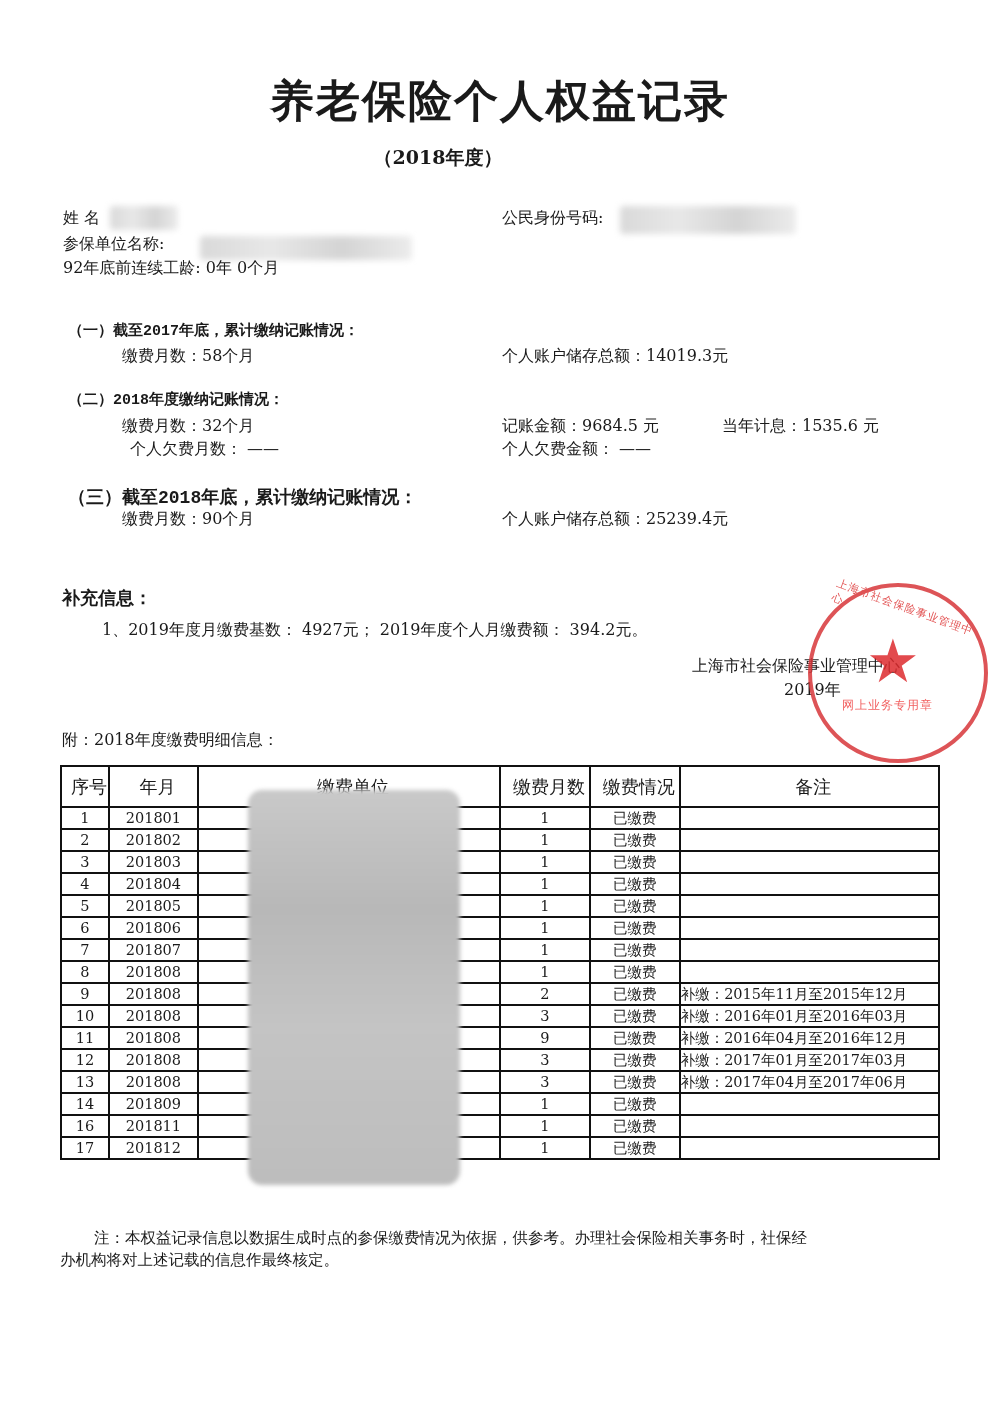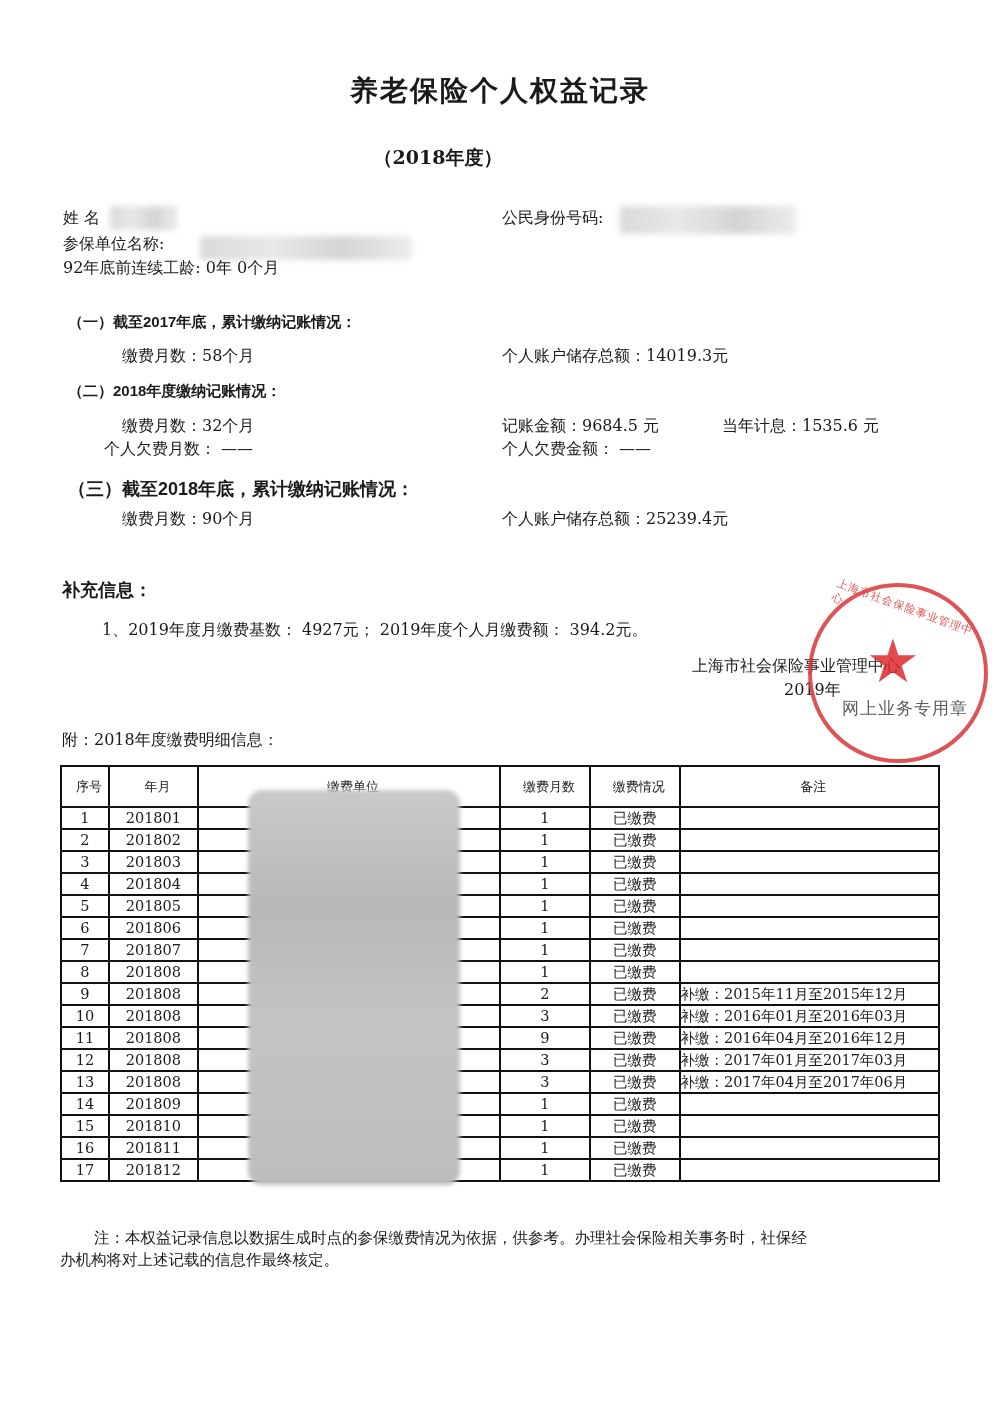--- a/index.html
+++ b/index.html
@@ -1,31 +1,31 @@
 <!DOCTYPE html>
 <html><head>
 <meta charset="utf-8">
 <style>
   html,body{margin:0;padding:0;background:#fff;}
   body{width:1000px;height:1415px;position:relative;overflow:hidden;font-family:"DejaVu Serif","Liberation Serif",serif;color:#1a1a1a;}
   .abs{position:absolute;white-space:nowrap;}
-  .title{left:0;width:1000px;top:72px;text-align:center;font-family:"DejaVu Sans","Liberation Sans",sans-serif;font-weight:bold;font-size:28px;letter-spacing:2px;}
+  .title{left:0;width:1000px;top:72px;text-align:center;font-family:"DejaVu Sans","Liberation Sans",sans-serif;font-weight:bold;font-size:44px;letter-spacing:2px;}
   .subtitle{left:0;width:876px;top:145px;text-align:center;font-size:19px;font-weight:bold;}
   .t16{font-size:16px;}
-  .bold{font-weight:bold;font-family:Liberation Sans, sans-serif;}
+  .bold{font-weight:bold;font-family:Liberation Mono, monospace;margin-top:8px;}
   .blur{position:absolute;background:linear-gradient(90deg,#d9d9d9,#e8e8e8,#d4d4d4,#ececec);filter:blur(3px);border-radius:4px;}
   table.detail{position:absolute;left:60px;top:765px;border-collapse:collapse;width:880px;font-size:14.5px;}
   table.detail th,table.detail td{border:2px solid #111;padding:0;text-align:center;height:20px;line-height:20px;}
-  table.detail th{height:39px;font-weight:normal;font-family:Liberation Sans, sans-serif;font-size:13px;padding-left:8px;}
+  table.detail th{height:39px;font-weight:normal;font-family:Liberation Sans, sans-serif;font-size:18px;padding-left:8px;}
   table.detail td.note{text-align:left;padding-left:0;}
   .redact{position:absolute;left:248px;top:790px;width:212px;height:395px;background:linear-gradient(180deg,#c9c9c9 0%,#b8b8b8 30%,#c4c4c4 60%,#bdbdbd 100%);border-radius:14px;filter:blur(2px);}
   .stamp{position:absolute;left:808px;top:583px;width:172px;height:172px;border:4px solid #d8373a;border-radius:50%;opacity:0.85;}
   .stamp-star{position:absolute;left:54px;top:44px;font-size:60px;color:#dd2b2e;line-height:1;}
   .stamp-top{position:absolute;left:18px;top:14px;font-size:16px;color:#d33;transform:rotate(20deg);letter-spacing:1px;}
-  .stamp-bottom{position:absolute;left:30px;top:110px;font-size:17px;color:#404040;letter-spacing:1px;}
+  .stamp-bottom{position:absolute;left:30px;top:110px;font-size:12px;color:#ef4444;letter-spacing:1px;}
 </style>
 </head>
 <body>
 
 <div class="abs title">养老保险个人权益记录</div>
 <div class="abs subtitle">（2018年度）</div>
 
 <div class="abs t16" style="left:63px;top:208px;">姓  名</div>
 <div class="blur" style="left:110px;top:206px;width:68px;height:24px;"></div>
 <div class="abs t16" style="left:502px;top:208px;">公民身份号码:</div>
@@ -35,21 +35,21 @@
 <div class="abs t16" style="left:63px;top:258px;">92年底前连续工龄: 0年 0个月</div>
 
 <div class="abs t16 bold" style="left:68px;top:313px;font-size:15px;">（一）截至2017年底，累计缴纳记账情况：</div>
 <div class="abs t16" style="left:122px;top:346px;">缴费月数：58个月</div>
 <div class="abs t16" style="left:502px;top:346px;">个人账户储存总额：14019.3元</div>
 
 <div class="abs t16 bold" style="left:68px;top:382px;font-size:15px;">（二）2018年度缴纳记账情况：</div>
 <div class="abs t16" style="left:122px;top:416px;">缴费月数：32个月</div>
 <div class="abs t16" style="left:502px;top:416px;">记账金额：9684.5 元</div>
 <div class="abs t16" style="left:722px;top:416px;">当年计息：1535.6 元</div>
-<div class="abs t16" style="left:104px;top:439px;">个人欠费月数： ——</div>
+<div class="abs t16" style="left:130px;top:439px;">个人欠费月数： ——</div>
 <div class="abs t16" style="left:502px;top:439px;">个人欠费金额： ——</div>
 
 <div class="abs t16 bold" style="left:68px;top:477px;font-size:18px;">（三）截至2018年底，累计缴纳记账情况：</div>
 <div class="abs t16" style="left:122px;top:509px;">缴费月数：90个月</div>
 <div class="abs t16" style="left:502px;top:509px;">个人账户储存总额：25239.4元</div>
 
 <div class="abs bold" style="left:62px;top:578px;font-size:18px;">补充信息：</div>
 <div class="abs t16" style="left:62px;top:620px;margin-left:40px;">1、2019年度月缴费基数： 4927元； 2019年度个人月缴费额： 394.2元。</div>
 
 <div class="abs t16" style="left:692px;top:656px;">上海市社会保险事业管理中心</div>
@@ -189,28 +189,20 @@
       </tr>
     <tr>
         <td>14</td>
         <td>201809</td>
         <td></td>
         <td>1</td>
         <td>已缴费</td>
         <td class="note"></td>
       </tr>
     <tr>
-        <td>15</td>
-        <td>201810</td>
-        <td></td>
-        <td>1</td>
-        <td>已缴费</td>
-        <td class="note"></td>
-      </tr>
-    <tr>
         <td>16</td>
         <td>201811</td>
         <td></td>
         <td>1</td>
         <td>已缴费</td>
         <td class="note"></td>
       </tr>
     <tr>
         <td>17</td>
         <td>201812</td>

